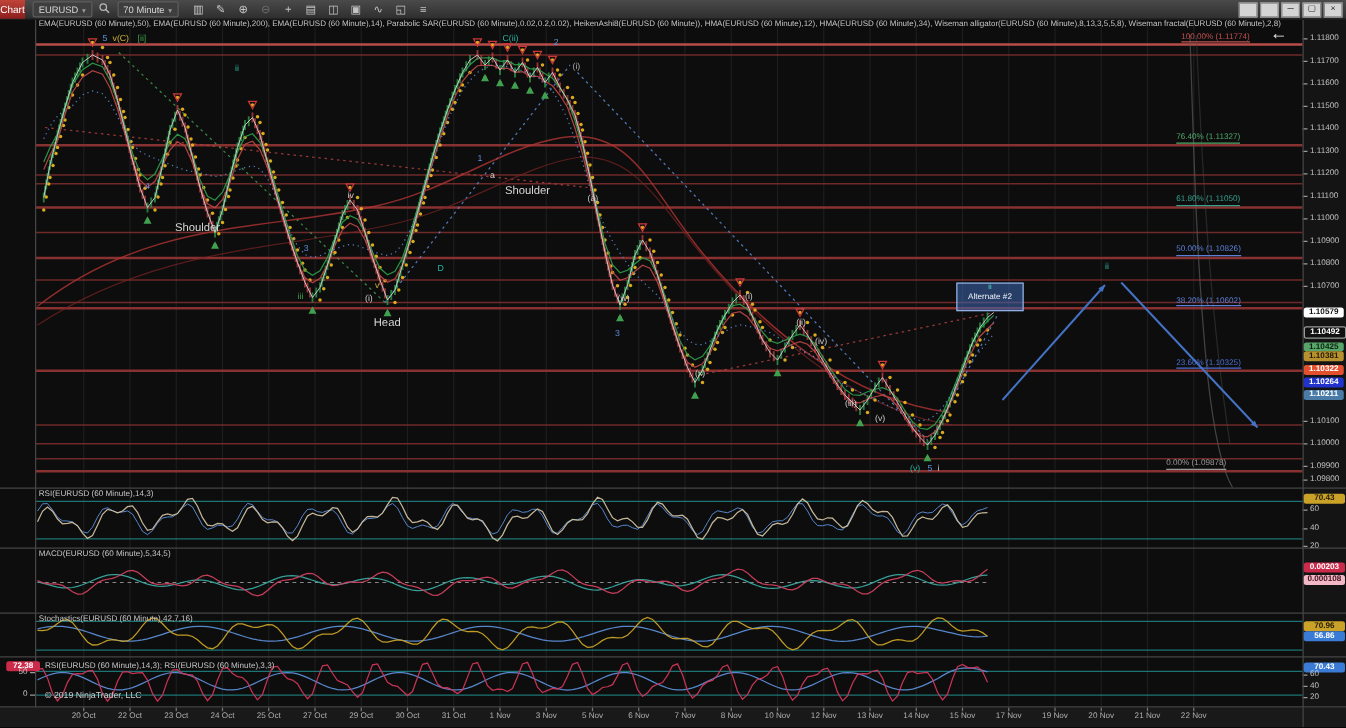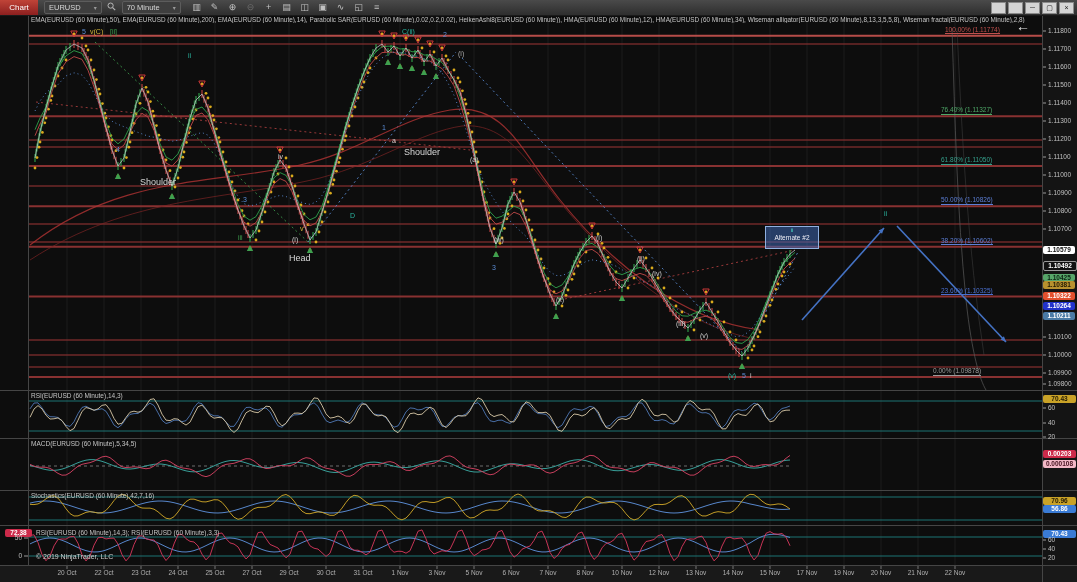--- a/index.html
+++ b/index.html
@@ -11,24 +11,24 @@
   .indicator-header{position:absolute;left:31px;top:16px;width:1002px;font-size:6.4px;color:#c4c4c4;
                     white-space:nowrap;overflow:hidden;z-index:3;}
   .copyright{position:absolute;left:36px;top:553px;font-size:7px;color:#cfcfcf;z-index:4;}
   .back-arrow{position:absolute;left:1016px;top:19px;font-size:14px;color:#e8e8e8;z-index:3;line-height:1;}
   .alt-box{position:absolute;left:765px;top:226px;width:52px;height:21px;background:rgba(62,104,178,.55);
            border:1px solid #8fb0e0;z-index:3;text-align:center;}
   .alt-wave{font-size:6px;color:#49e0c8;line-height:7px;}
   .alt-title{font-size:6.5px;color:#f0f0f8;line-height:7px;}
   .titlebar{position:absolute;left:0;top:0;width:1077px;height:15px;background:linear-gradient(#4a4a4a,#2e2e2e);
             display:flex;align-items:center;z-index:10;border-bottom:1px solid #1a1a1a;}
-  .chart-tab{width:38px;height:15px;background:linear-gradient(#c04438,#8c1f1f);color:#fff;font-size:8px;
+  .chart-tab{width:20px;height:15px;background:linear-gradient(#c04438,#8c1f1f);color:#fff;font-size:8px;
              text-align:center;line-height:15px;flex:none;}
   .tb-group{display:flex;align-items:center;gap:4px;padding-left:6px;flex:1;}
-  .dd{display:flex;align-items:center;gap:13px;background:#3e3e3e;border:1px solid #5c5c5c;border-radius:2px;
+  .dd{display:flex;align-items:center;gap:3px;background:#3e3e3e;border:1px solid #5c5c5c;border-radius:2px;
       height:11px;padding:0 4px;font-size:7.5px;color:#d6d6d6;}
   .chev{font-size:6px;color:#9a9a9a;}
   .tb-icon{font-size:9px;color:#c2c2c2;min-width:12px;text-align:center;line-height:11px;}
   .tb-icon.dim{color:#6a6a6a;}
   #toolbar-icons{display:flex;gap:6px;margin-left:6px;}
   #window-buttons{display:flex;gap:2px;padding-right:3px;align-items:center;}
   .winbtn{width:13px;height:10px;background:#d4d4d4;border:1px solid #8a8a8a;font-size:7px;line-height:9px;
           text-align:center;color:#222;}
 </style>
 </head>
@@ -858,21 +858,21 @@
     </svg>
   <div id="overlay">
       <div class="ov" style="left: 945px; top: 25.68px; color: rgb(192, 80, 77); border-bottom: 1px solid rgb(192, 80, 77);">100.00% (1.11774)</div>
       <div class="ov" style="left: 941px; top: 106.14px; color: rgb(78, 168, 104); border-bottom: 1px solid rgb(78, 168, 104);">76.40% (1.11327)</div>
       <div class="ov" style="left: 941px; top: 156px; color: rgb(53, 160, 140); border-bottom: 1px solid rgb(53, 160, 140);">61.80% (1.11050)</div>
       <div class="ov" style="left: 941px; top: 196.32px; color: rgb(92, 127, 214); border-bottom: 1px solid rgb(92, 127, 214);">50.00% (1.10826)</div>
       <div class="ov" style="left: 941px; top: 236.64px; color: rgb(92, 127, 214); border-bottom: 1px solid rgb(92, 127, 214);">38.20% (1.10602)</div>
       <div class="ov" style="left: 941px; top: 286.5px; color: rgb(74, 111, 208); border-bottom: 1px solid rgb(74, 111, 208);">23.60% (1.10325)</div>
       <div class="ov" style="left: 933px; top: 366.96px; color: rgb(154, 154, 154); border-bottom: 1px solid rgb(154, 154, 154);">0.00% (1.09878)</div>
       <div class="ov" style="left: 140px; top: 177px; color: rgb(216, 216, 216); font-size: 9px;">Shoulder</div>
-      <div class="ov" style="left: 289px; top: 253px; color: rgb(216, 216, 216); font-size: 9px;">Head</div>
+      <div class="ov" style="left: 299px; top: 253px; color: rgb(216, 216, 216); font-size: 9px;">Head</div>
       <div class="ov" style="left: 404px; top: 147px; color: rgb(216, 216, 216); font-size: 9px;">Shoulder</div>
       <div class="ov" style="left: 82px; top: 28px; color: rgb(91, 141, 214); font-size: 7px;">5</div>
       <div class="ov" style="left: 90px; top: 28px; color: rgb(212, 182, 58); font-size: 7px;">v(C)</div>
       <div class="ov" style="left: 110px; top: 28px; color: rgb(63, 160, 79); font-size: 7px;">[ii]</div>
       <div class="ov" style="left: 188px; top: 52px; color: rgb(42, 181, 160); font-size: 7px;">ii</div>
       <div class="ov" style="left: 116px; top: 146px; color: rgb(91, 141, 214); font-size: 7px;">4</div>
       <div class="ov" style="left: 243px; top: 196px; color: rgb(91, 141, 214); font-size: 7px;">3</div>
       <div class="ov" style="left: 238px; top: 234px; color: rgb(63, 160, 79); font-size: 7px;">iii</div>
       <div class="ov" style="left: 278px; top: 153px; color: rgb(204, 204, 204); font-size: 7px;">iv</div>
       <div class="ov" style="left: 300px; top: 225px; color: rgb(212, 182, 58); font-size: 7px;">v</div>

